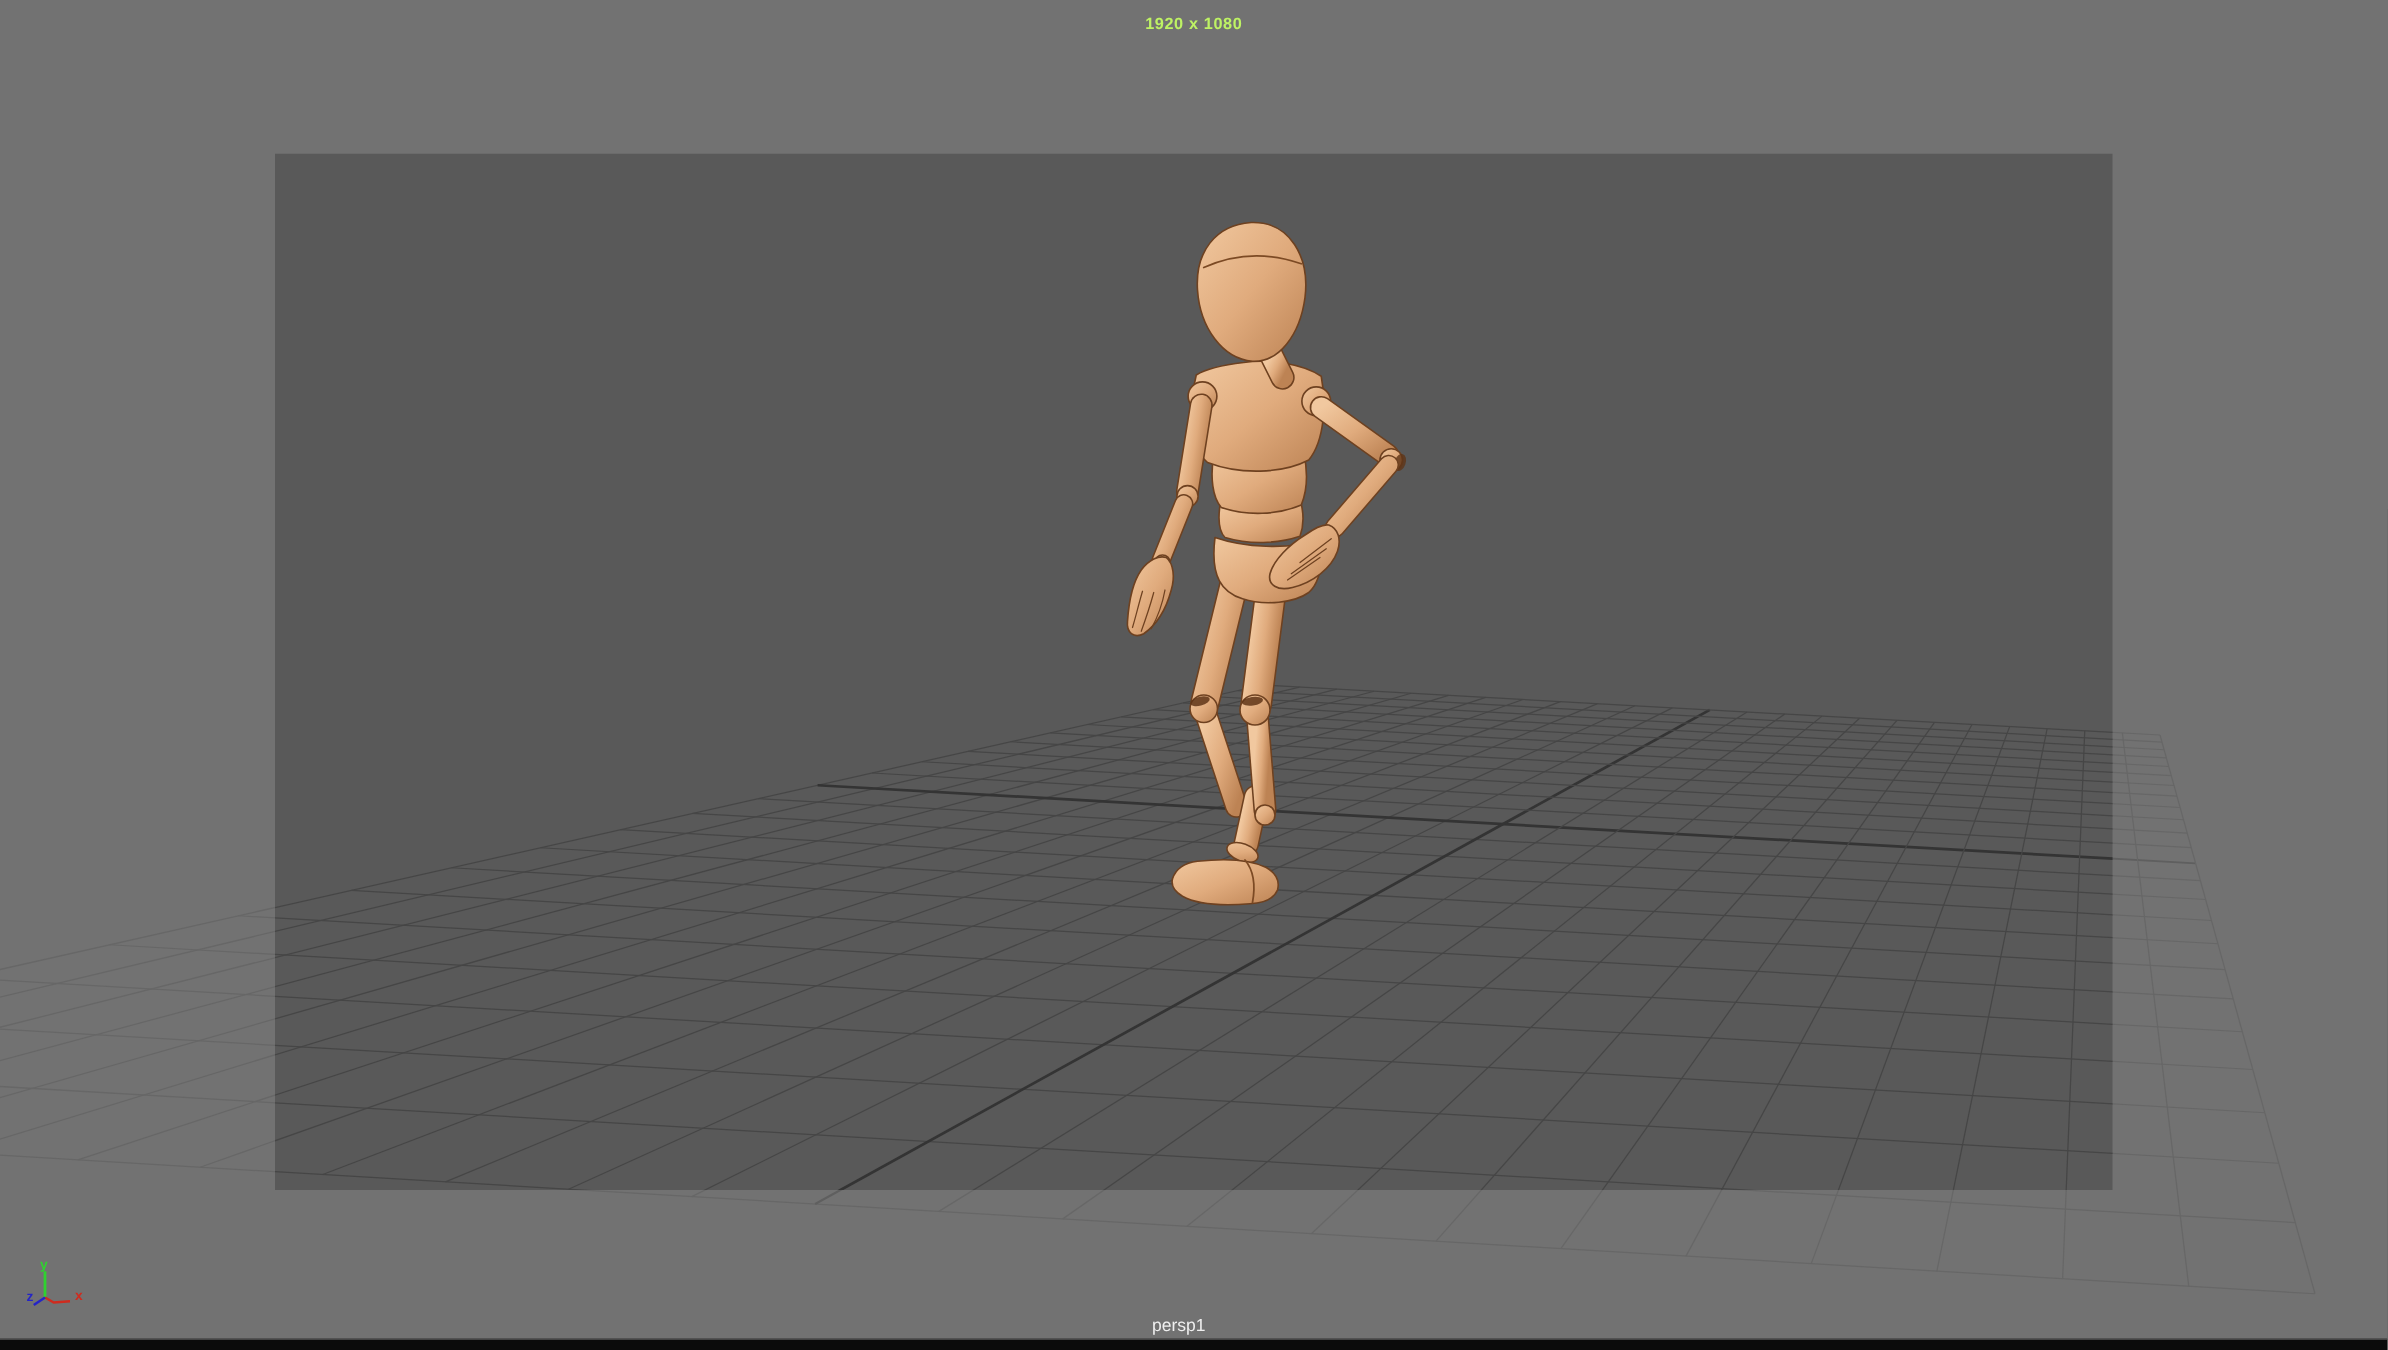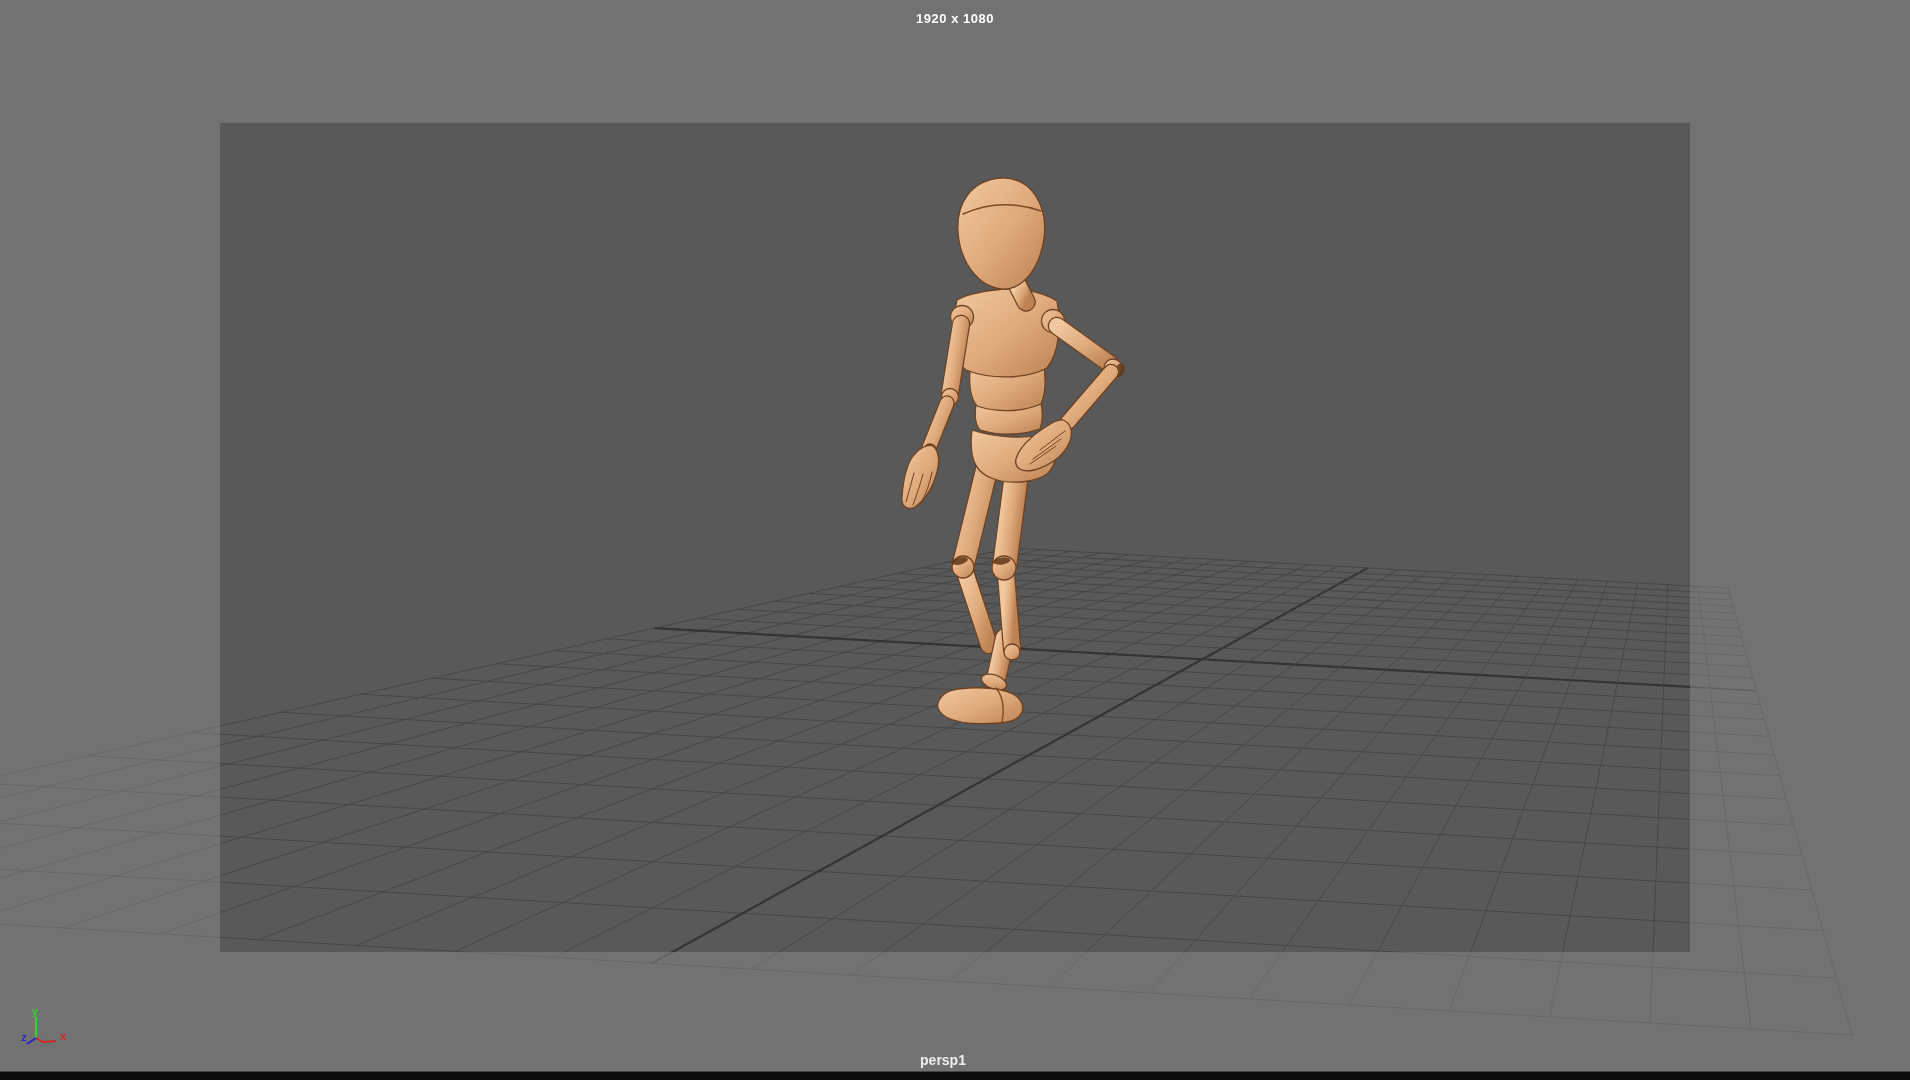--- a/index.html
+++ b/index.html
@@ -2,23 +2,23 @@
 <html><head>
 <meta charset="utf-8">
 <style>
   html,body{margin:0;padding:0;background:#727272;}
   .stage{position:relative;width:1910px;height:1080px;overflow:hidden;
          font-family:"Liberation Sans",sans-serif;background:#727272;}
   .abs{position:absolute;left:0;top:0;}
   .gate{position:absolute;left:220px;top:123px;width:1470px;height:829px;background:#595959;}
   #grid-dark{clip-path:inset(123px 220px 128px 220px);}
   .res-label{position:absolute;left:955px;top:11px;transform:translateX(-50%);
-             font-size:13px;font-weight:bold;letter-spacing:.5px;color:#ffffff;white-space:nowrap;}
+             font-size:13px;font-weight:bold;letter-spacing:.5px;color:#bef264;white-space:nowrap;}
   .cam-label{position:absolute;left:943px;top:1052px;transform:translateX(-50%);
-             font-size:14px;font-weight:bold;color:#efefef;white-space:nowrap;}
+             font-size:14px;font-weight:normal;color:#efefef;white-space:nowrap;}
   .bottom-bar{position:absolute;left:0;bottom:0;width:100%;height:8px;background:#0b0b0b;border-top:1px solid #454545;}
   .axis-gizmo{position:absolute;left:10px;top:1006px;}
   .axis-gizmo text{font-family:"Liberation Sans",sans-serif;font-size:11px;font-weight:bold;}
   .limb-o{stroke:#6e4120;stroke-linecap:round;fill:none;}
   .limb{stroke:url(#skinG);stroke-linecap:round;fill:none;}
   .part{fill:url(#skinG);stroke:#6e4120;stroke-width:1.3;stroke-linejoin:round;}
   .seam{fill:none;stroke:#7c4a24;stroke-width:1.4;stroke-linecap:round;}
   .finger{fill:none;stroke:#6e4120;stroke-width:1;stroke-linecap:round;}
 </style>
 </head>

